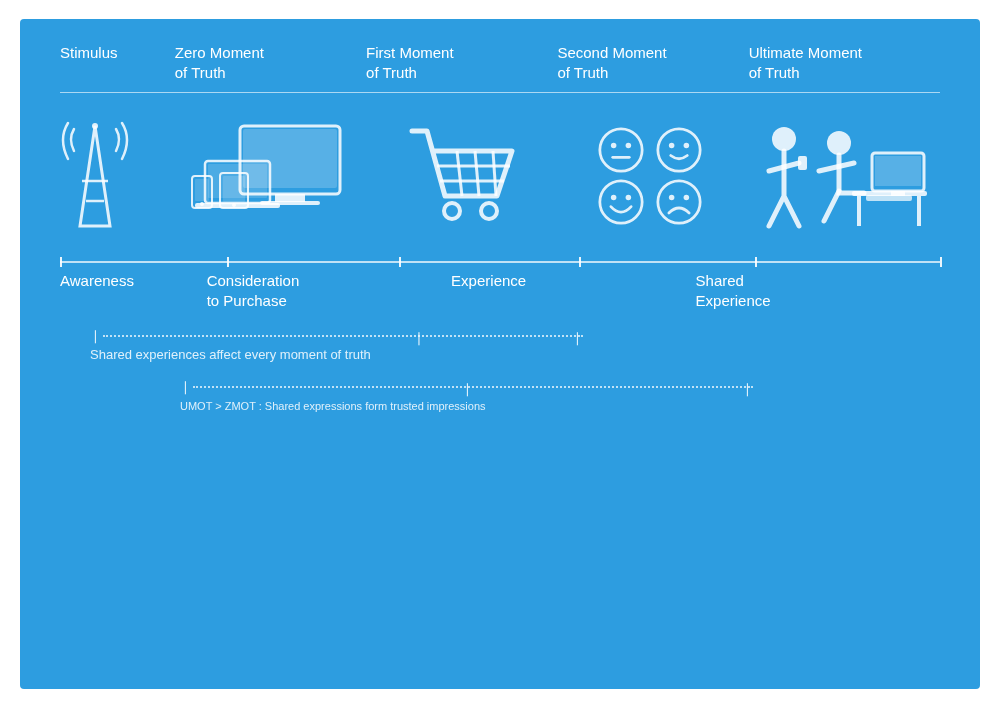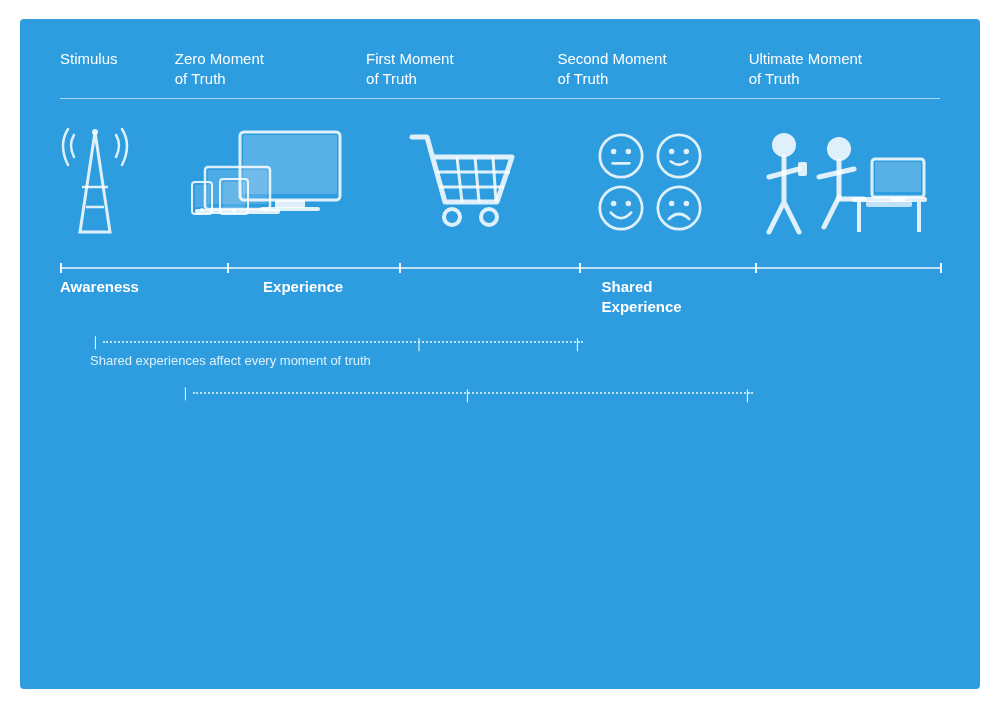--- a/index.html
+++ b/index.html
@@ -11,21 +11,21 @@
       align-items: center;
       justify-content: center;
       font-family: 'Segoe UI', Arial, sans-serif;
     }
     .slide {
       width: 960px;
       height: 670px;
       background: #2d9de0;
       border-radius: 4px;
       position: relative;
-      padding: 30px 40px;
+      padding: 24px 40px;
       color: #fff;
       overflow: hidden;
     }
 
     
     .header-row {
       display: flex;
       align-items: flex-start;
       width: 100%;
       margin-bottom: 10px;
@@ -71,21 +71,21 @@
     
     .label-row {
       display: flex;
       align-items: flex-start;
       width: 100%;
       position: relative;
     }
     .label-col {
       flex: 1;
       font-size: 15px;
-      font-weight: 700;
+      font-weight: 400;
       color: #fff;
       line-height: 1.3;
     }
     .label-col:first-child {
       flex: 0.6;
     }
 
     
     .dotted-section {
       margin-top: 18px;
@@ -261,20 +261,23 @@
       <div style="position:absolute;width:2px;height:10px;background:rgba(255,255,255,0.9);top:-4px;left:79%;"></div>
       <div style="position:absolute;width:2px;height:10px;background:rgba(255,255,255,0.9);top:-4px;left:100%;"></div>
     </div>
   </div>
 
   <div class="label-row">
     <div class="label-col">
       Awareness
     </div>
     <div class="label-col">
+      Consideration<br>to Purchase
+    </div>
+    <div class="label-col">
       Experience
     </div>
     <div class="label-col">
       Shared<br>Experience
     </div>
   </div>
 
   <div class="dotted-section">
 
     <div style="display:flex; align-items:center; margin-bottom:2px; padding-left: 30px;">
@@ -288,15 +291,18 @@
       <span style="font-size:13px; color:rgba(255,255,255,0.85);">Shared experiences affect every moment of truth</span>
     </div>
 
     <div style="display:flex; align-items:center; margin-bottom:2px; padding-left: 120px;">
       <span style="color:rgba(255,255,255,0.85);font-size:13px;margin-right:2px;">❘</span>
       <div style="flex:1;max-width:560px;border-top:2px dotted rgba(255,255,255,0.7);position:relative;">
         <span style="position:absolute;right:50%;top:-7px;color:rgba(255,255,255,0.85);font-size:13px;">❘</span>
         <span style="position:absolute;right:0;top:-7px;color:rgba(255,255,255,0.85);font-size:13px;">❘</span>
       </div>
     </div>
+    <div style="padding-left:120px;">
+      <span style="font-size:11px; color:rgba(255,255,255,0.85);">UMOT &gt; ZMOT : Shared expressions form trusted impressions</span>
+    </div>
   </div>
 
 </div>
 
 </body></html>

